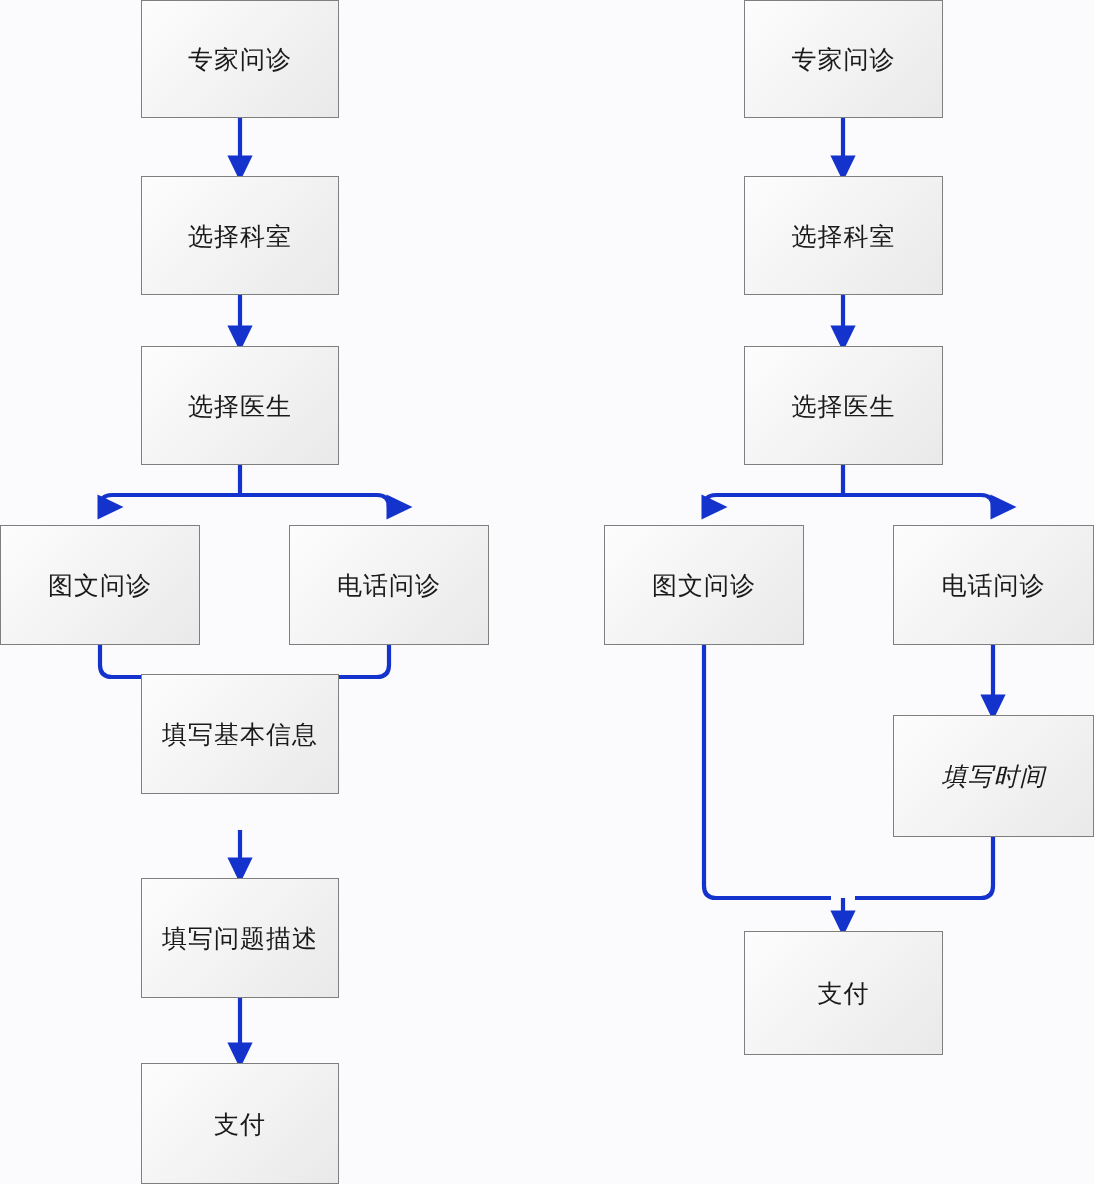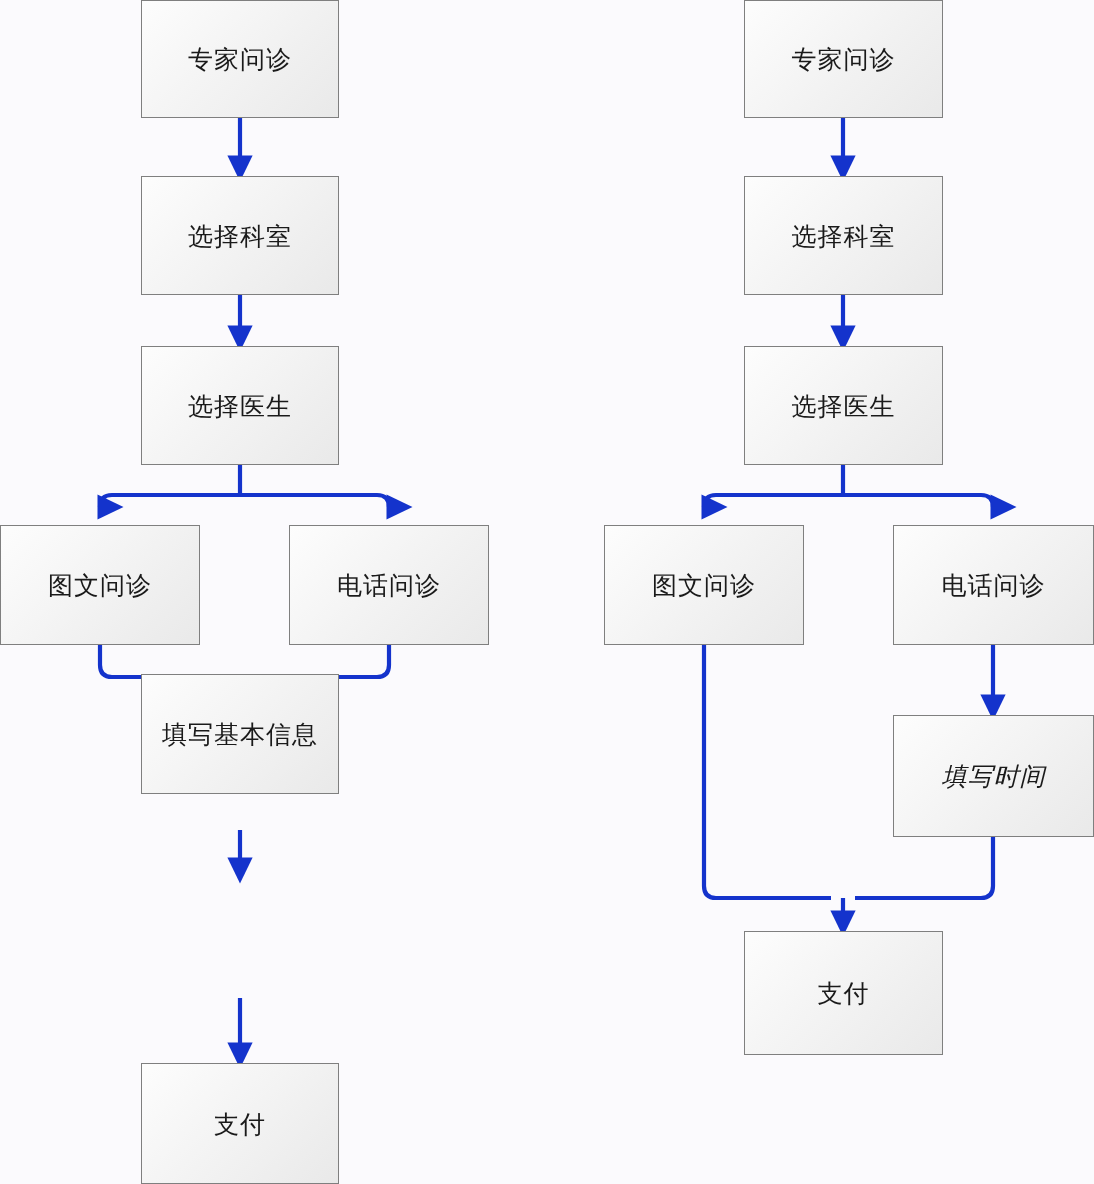--- a/index.html
+++ b/index.html
@@ -99,20 +99,23 @@
   </div>
 
   <div class="node" style="left:289px; top:525px; width:200px; height:120px;">
     <span>电话问诊</span>
   </div>
 
   <div class="node" style="left:141px; top:674px; width:198px; height:120px;">
     <span>填写基本信息</span>
   </div>
 
+  <div class="node" style="left:141px; top:878px; width:198px; height:120px;">
+    <span>填写问题描述</span>
+  </div>
 
   <div class="node" style="left:141px; top:1063px; width:198px; height:121px;">
     <span>支付</span>
   </div>
 
   <div class="node" style="left:744px; top:0px; width:199px; height:118px;">
     <span>专家问诊</span>
   </div>
 
   <div class="node" style="left:744px; top:176px; width:199px; height:119px;">

